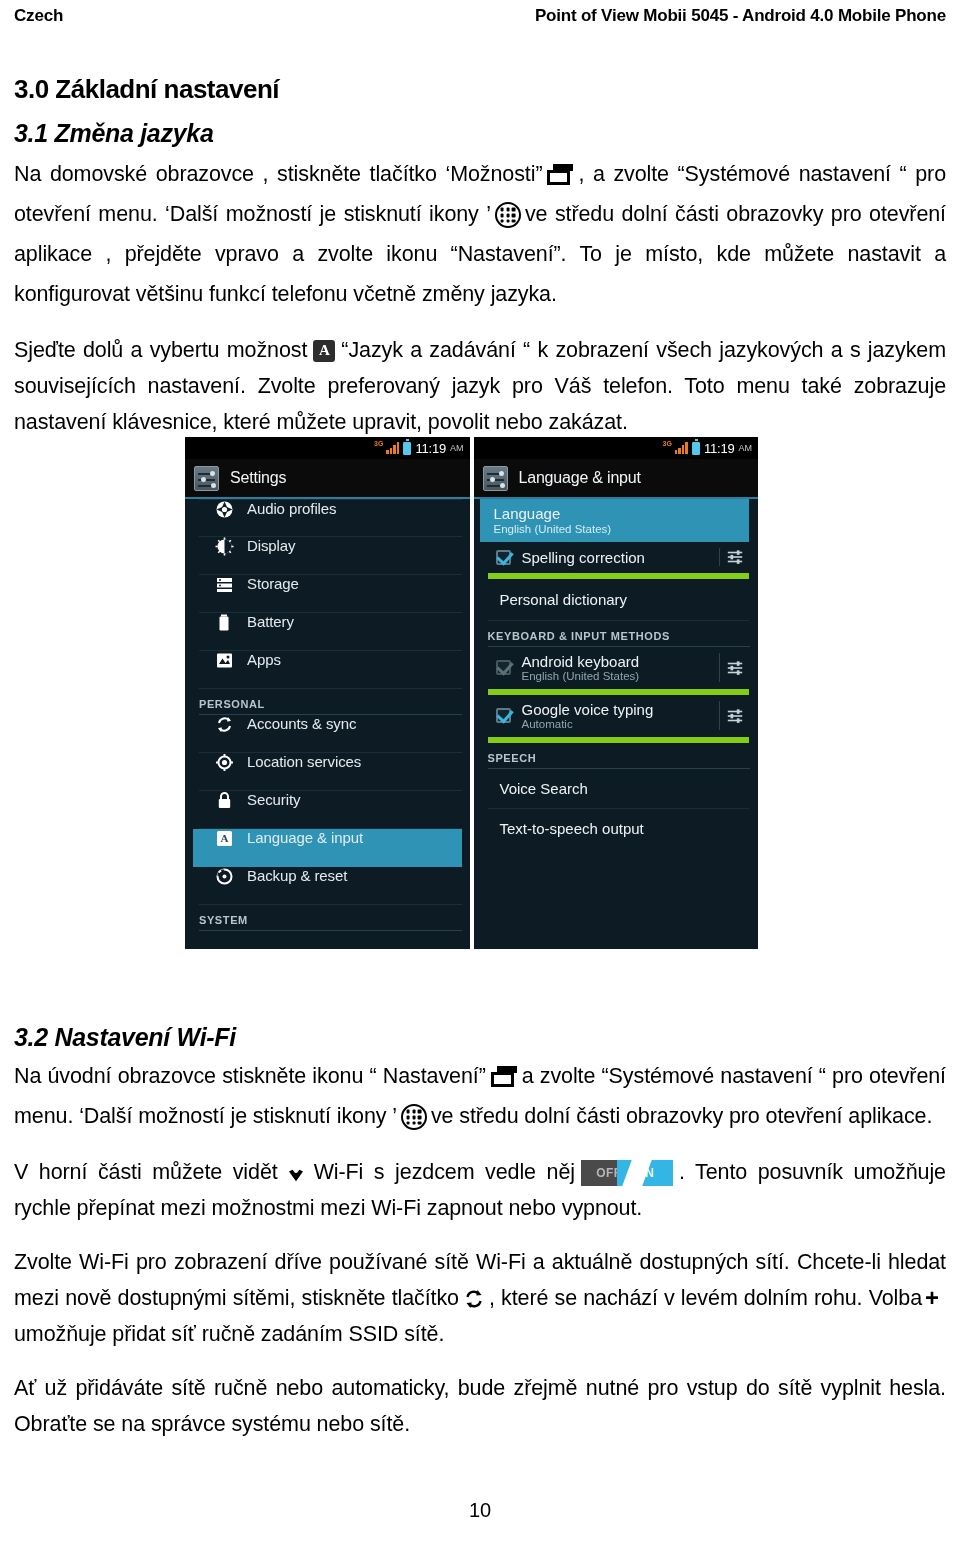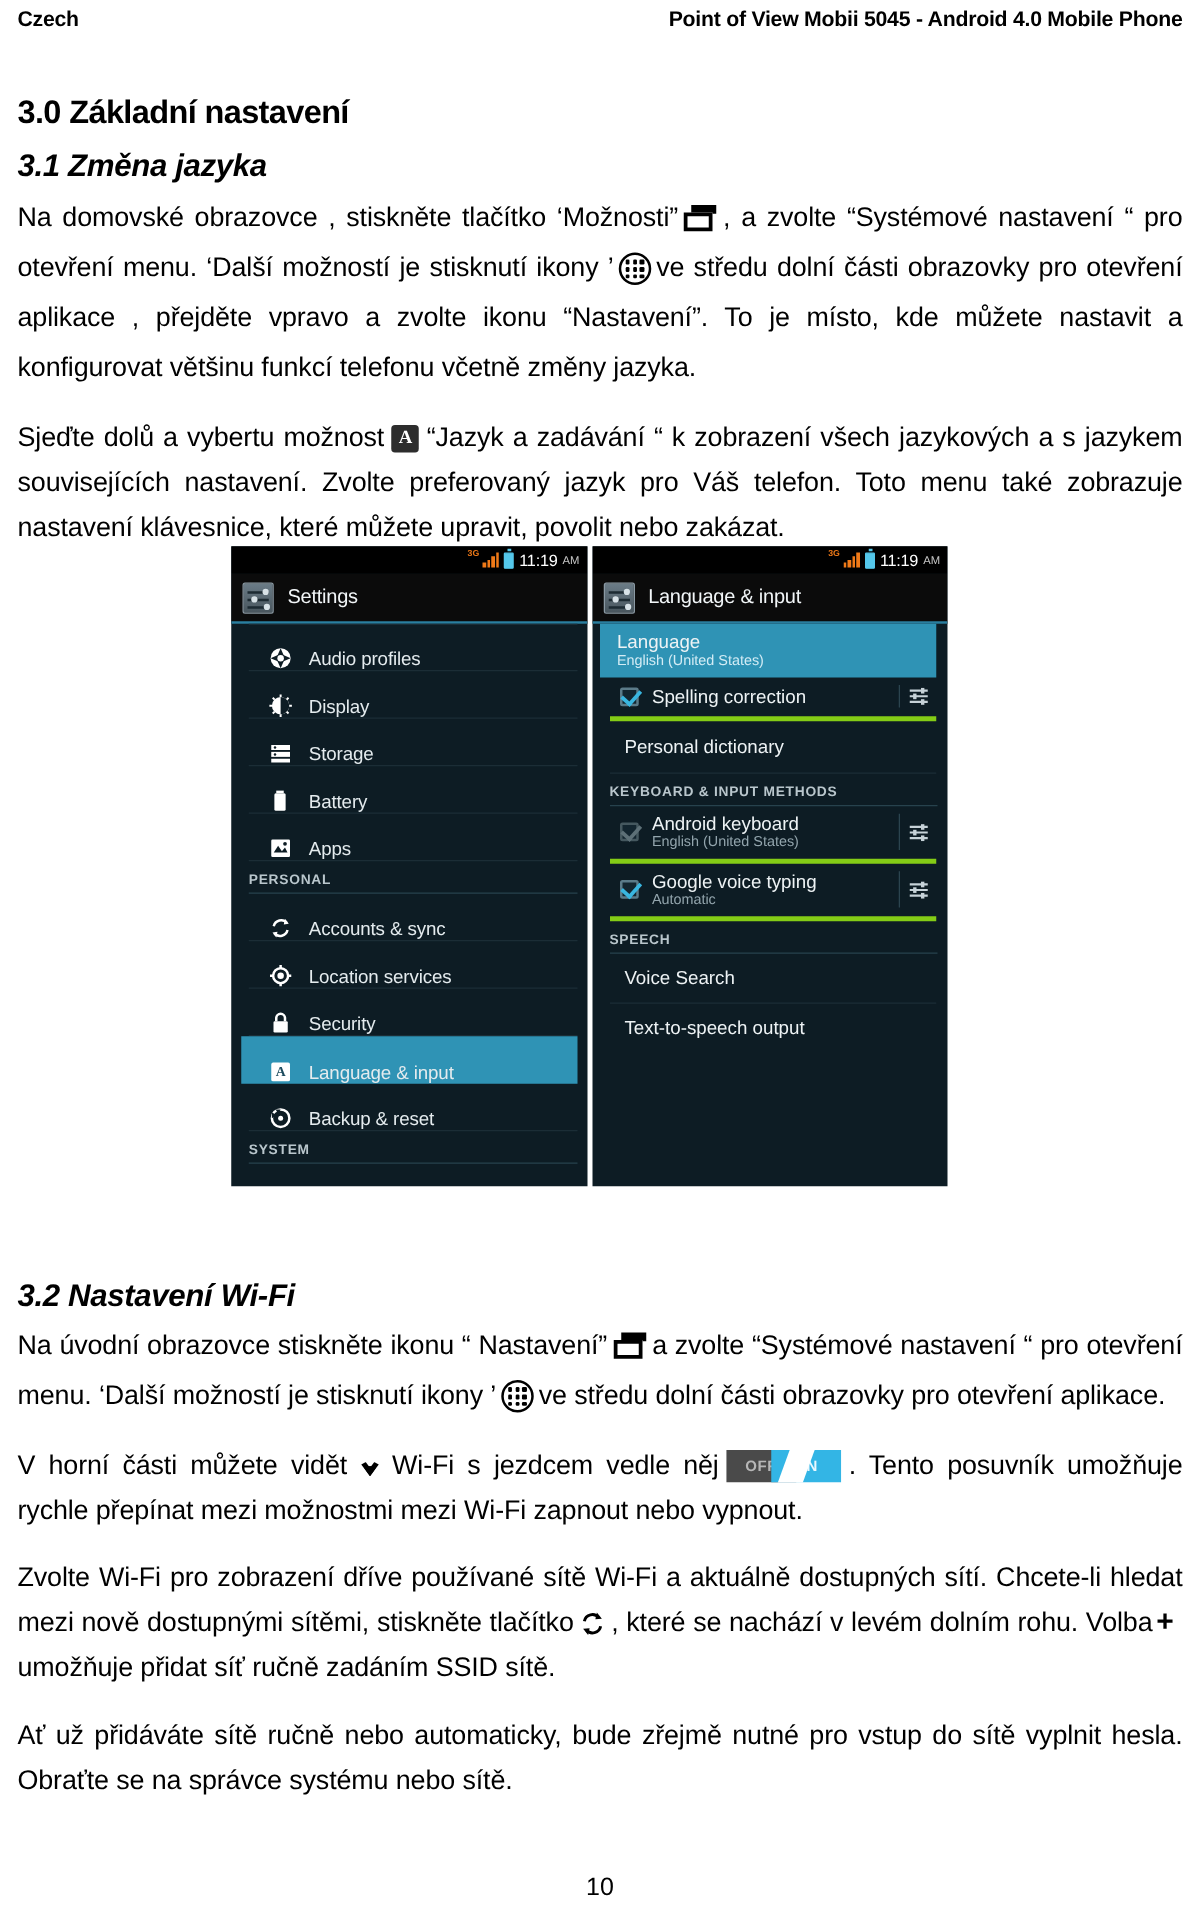--- a/index.html
+++ b/index.html
@@ -246,21 +246,21 @@
   .app-icon .bar.b3 { top: 18px; }
   .app-icon .knob { position: absolute; width: 5px; height: 5px; border-radius: 50%; background: #d8e2e7; }
   .app-icon .knob.k1 { top: 4.5px; left: 15px; }
   .app-icon .knob.k2 { top: 10.5px; left: 6px; }
   .app-icon .knob.k3 { top: 16.5px; left: 16px; }
   .title-text { font-size: 16px; color: #f2f6f8; letter-spacing: -0.2px; }
 
   .list { padding: 0; }
   .row {
     display: flex;
-    align-items: flex-end;
+    align-items: flex-start;
     gap: 13px;
     padding: 0 0 0 16px;
     height: 38px;
     border-bottom: 1px solid #1b2d36;
     margin: 0 8px 0 14px;
     font-size: 15px;
     color: #e4ebee;
     position: relative;
   }
   .row.first { border-top: 1px solid #1b2d36; }
@@ -298,21 +298,21 @@
     padding-left: 14px;
     border-bottom: none;
   }
   .r-row.sel .t2 { color: #d3ecf5; }
   .r-check {
     display: flex;
     align-items: center;
     gap: 11px;
     margin: 0 9px 0 14px;
     padding: 6px 0 7px 8px;
-    border-bottom: 4px solid #84cc16;
+    border-bottom: 6px solid #84cc16;
     position: relative;
   }
   .cb {
     width: 15px; height: 15px;
     border: 2px solid #5b7b89;
     border-radius: 2px;
     flex: 0 0 15px;
     position: relative;
     background: #132630;
   }

